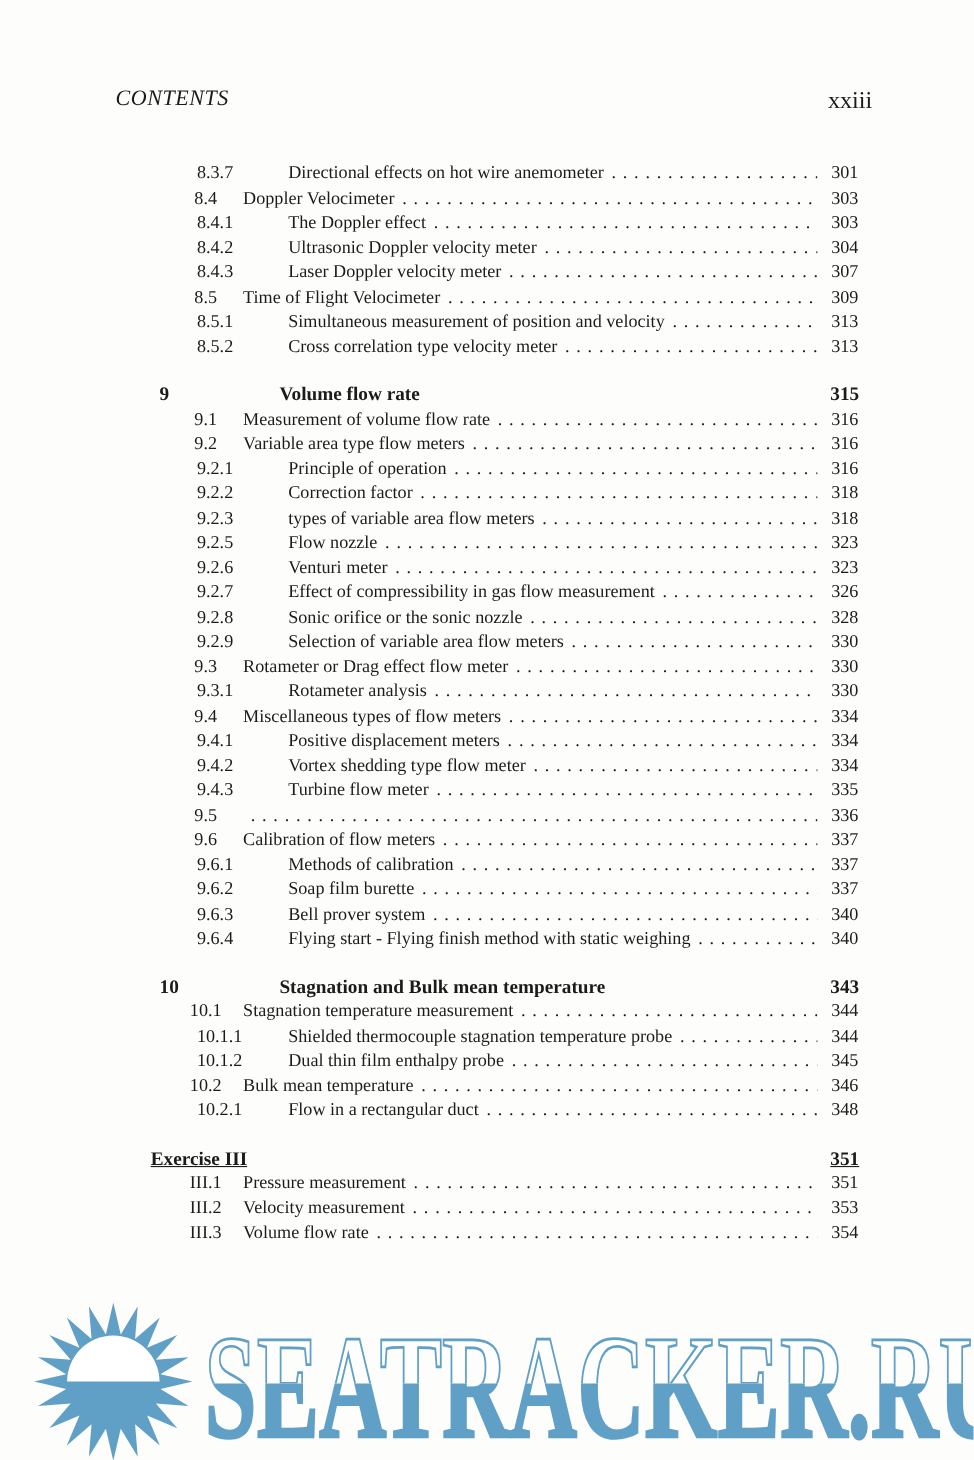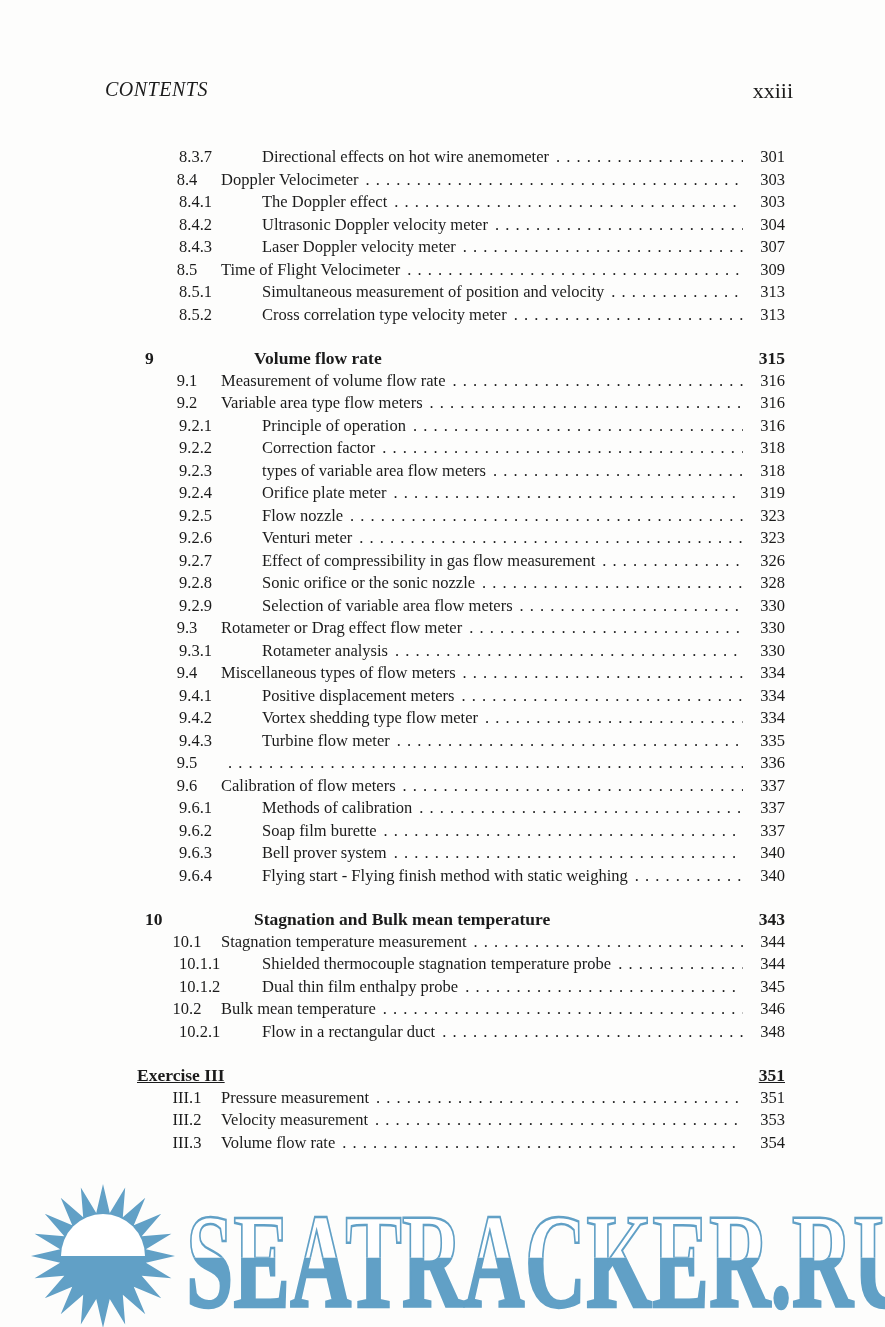--- a/index.html
+++ b/index.html
@@ -22,21 +22,21 @@
 
   
   .toc { position: absolute; left: 122px; right: 100px; top: 147px; margin-left: 15px; }
   .row {
     display: flex; align-items: baseline;
     height: 22.5px; font-size: 16.5px; white-space: nowrap;
   }
   .row.gap { margin-top: 21px; }
   .row .num { flex: none; }
   .row .title { flex: none; }
-  .row .pg { flex: none; min-width: 34px; text-align: right; }
+  .row .pg { flex: none; min-width: 34px; text-align: center; }
 
   .row.chapter { font-weight: bold; font-size: 17.5px; }
   .row.chapter .num { margin-left: 8px; width: 109px; }
   .row.exercise { font-weight: bold; font-size: 17.5px; text-decoration: underline; }
   .row.exercise .title { margin-left: 0; }
 
   .row.s1 .num { margin-left: 16px; width: 68px; text-align: center; }
   .row.s2 .num { margin-left: 42px; width: 83px; }
 
   .leader {
@@ -151,26 +151,20 @@
         <span class="num">9.2.2</span>
         <span class="title">Correction factor</span>
         <span class="leader"></span>
         <span class="pg">318</span>
       </div>
       <div class="row s2">
         <span class="num">9.2.3</span>
         <span class="title">types of variable area flow meters</span>
         <span class="leader"></span>
         <span class="pg">318</span>
-      </div>
-      <div class="row s2">
-        <span class="num">9.2.4</span>
-        <span class="title">Orifice plate meter</span>
-        <span class="leader"></span>
-        <span class="pg">319</span>
       </div>
       <div class="row s2">
         <span class="num">9.2.5</span>
         <span class="title">Flow nozzle</span>
         <span class="leader"></span>
         <span class="pg">323</span>
       </div>
       <div class="row s2">
         <span class="num">9.2.6</span>
         <span class="title">Venturi meter</span>

